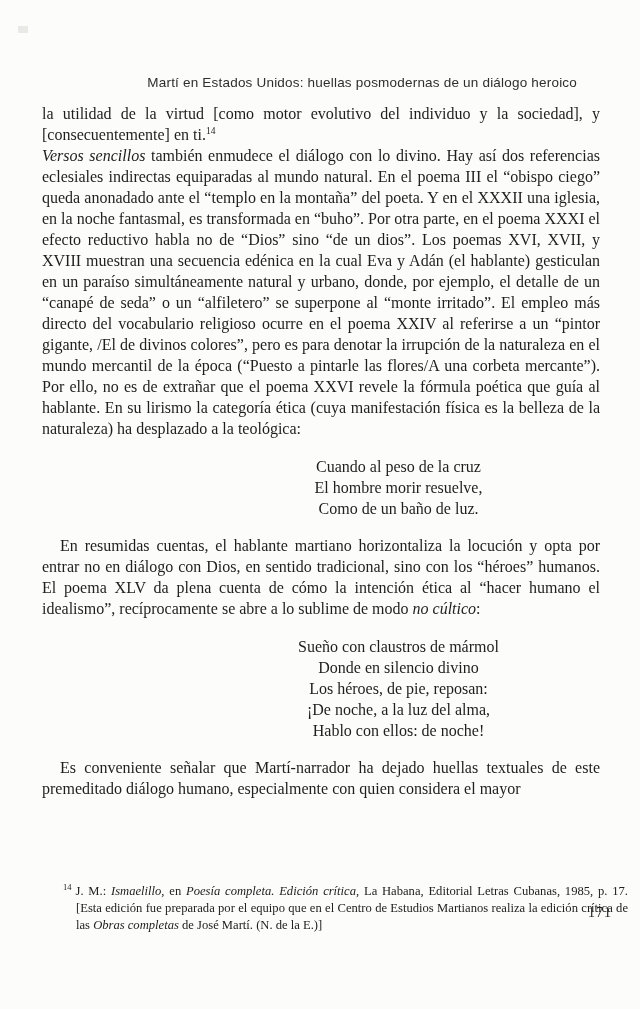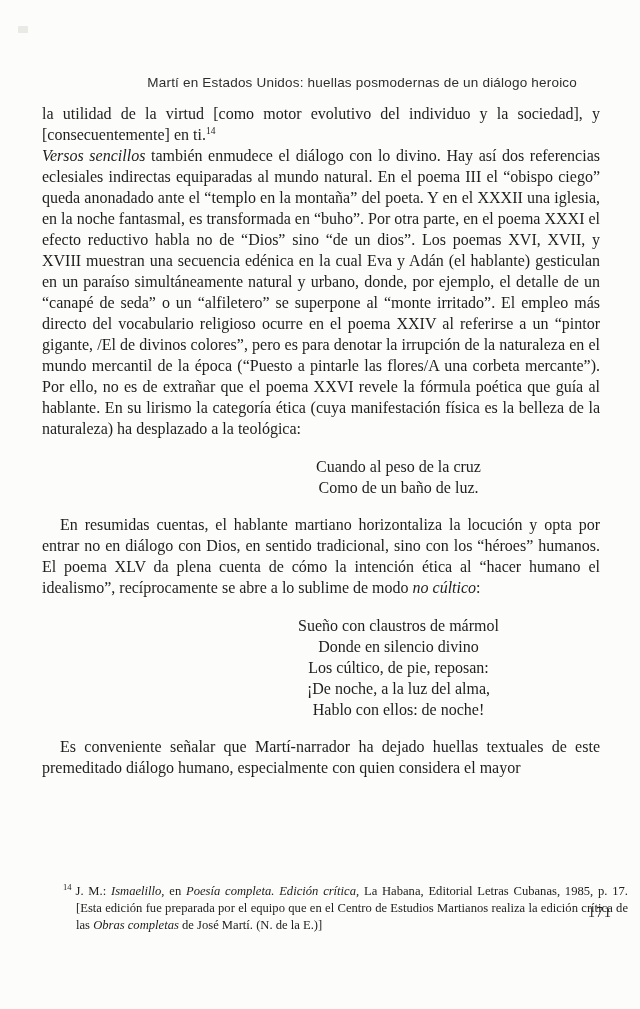--- a/index.html
+++ b/index.html
@@ -106,29 +106,30 @@
   <div class="running-header">Martí en Estados Unidos: huellas posmodernas de un diálogo heroico</div>
 
   <div class="text-block">
 
     <p class="para"><span>la utilidad de la virtud [como motor evolutivo del individuo y la sociedad], y [consecuentemente] en ti.</span><sup class="fnref">14</sup></p>
 
     <p class="para"><em>Versos sencillos</em><span> también enmudece el diálogo con lo divino. Hay así dos referencias eclesiales indirectas equiparadas al mundo natural. En el poema III el “obispo ciego” queda anonadado ante el “templo en la montaña” del poeta. Y en el XXXII una iglesia, en la noche fantasmal, es transformada en “buho”. Por otra parte, en el poema XXXI el efecto reductivo habla no de “Dios” sino “de un dios”. Los poemas XVI, XVII, y XVIII muestran una secuencia edénica en la cual Eva y Adán (el hablante) gesticulan en un paraíso simultáneamente natural y urbano, donde, por ejemplo, el detalle de un “canapé de seda” o un “alfiletero” se superpone al “monte irritado”. El empleo más directo del vocabulario religioso ocurre en el poema XXIV al referirse a un “pintor gigante, /El de divinos colores”, pero es para denotar la irrupción de la naturaleza en el mundo mercantil de la época (“Puesto a pintarle las flores/A una corbeta mercante”). Por ello, no es de extrañar que el poema XXVI revele la fórmula poética que guía al hablante. En su lirismo la categoría ética (cuya manifestación física es la belleza de la naturaleza) ha desplazado a la teológica:</span></p>
 
     <div class="poem">
       <div class="poem-line">Cuando al peso de la cruz</div>
+      <div class="poem-line">El hombre morir resuelve,</div>
       <div class="poem-line">Como de un baño de luz.</div>
     </div>
 
     <p class="para indent"><span>En resumidas cuentas, el hablante martiano horizontaliza la locución y opta por entrar no en diálogo con Dios, en sentido tradicional, sino con los “héroes” humanos. El poema XLV da plena cuenta de cómo la intención ética al “hacer humano el idealismo”, recíprocamente se abre a lo sublime de modo </span><em>no cúltico</em><span>:</span></p>
 
     <div class="poem">
       <div class="poem-line">Sueño con claustros de mármol</div>
       <div class="poem-line">Donde en silencio divino</div>
-      <div class="poem-line">Los cúltico, de pie, reposan:</div>
+      <div class="poem-line">Los héroes, de pie, reposan:</div>
       <div class="poem-line">¡De noche, a la luz del alma,</div>
       <div class="poem-line">Hablo con ellos: de noche!</div>
     </div>
 
     <p class="para indent"><span>Es conveniente señalar que Martí-narrador ha dejado huellas textuales de este premeditado diálogo humano, especialmente con quien considera el mayor</span></p>
 
   </div>
 
   <div class="footnote-area">
     <div class="footnote"><sup class="fnref">14</sup><span>J. M.: </span><em>Ismaelillo</em><span>, en </span><em>Poesía completa. Edición crítica</em><span>, La Habana, Editorial Letras Cubanas, 1985, p. 17. [Esta edición fue preparada por el equipo que en el Centro de Estudios Martianos realiza la edición crítica de las </span><em>Obras completas</em><span> de José Martí. (N. de la E.)]</span></div>

